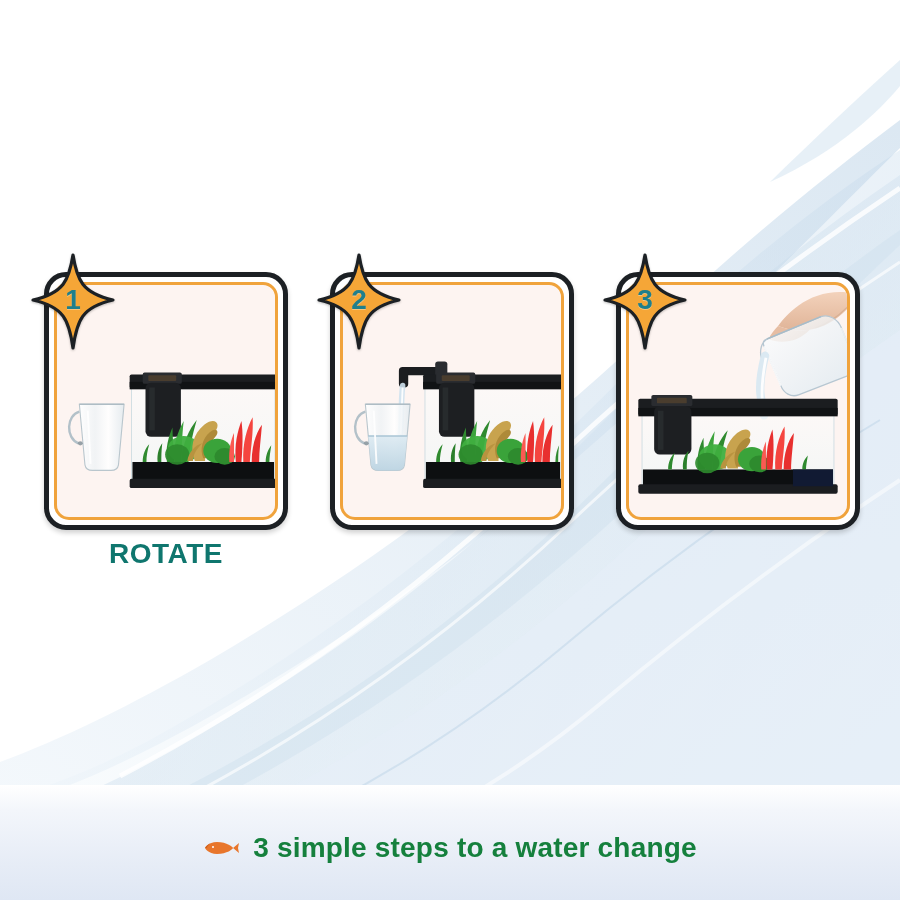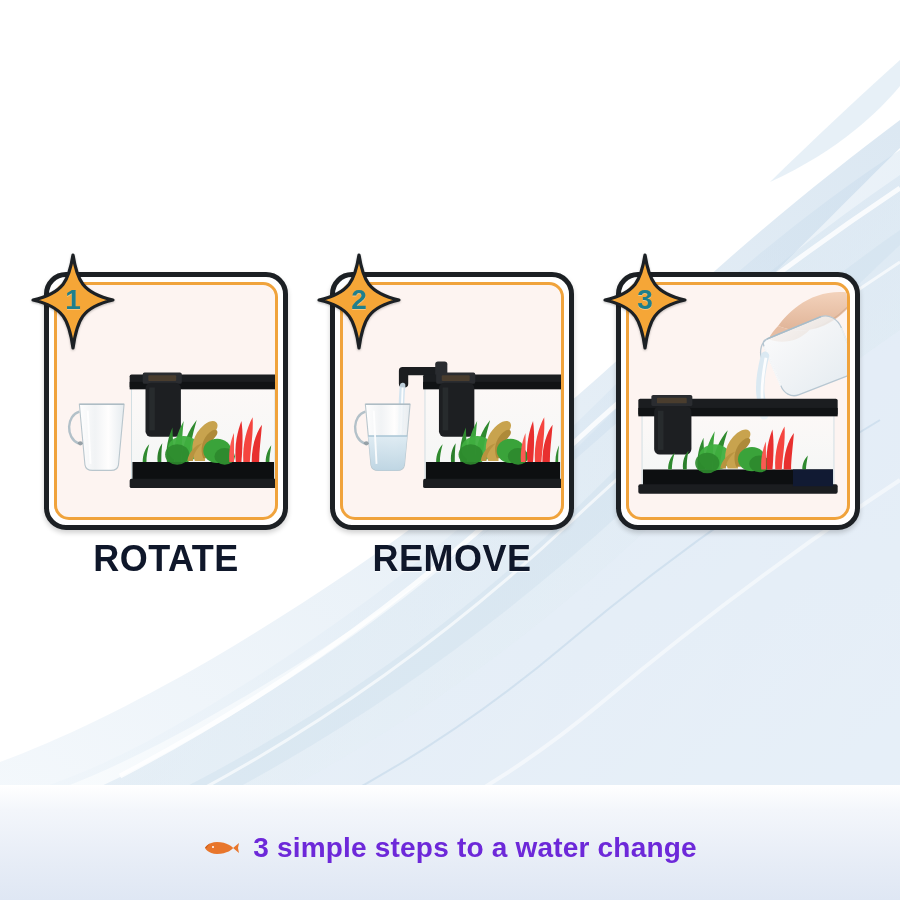--- a/index.html
+++ b/index.html
@@ -61,36 +61,36 @@
     font-size:28px; font-weight:bold; color:#1f7f8c;
     padding-bottom:4px;
     text-shadow:0 1px 0 rgba(255,255,255,.35);
     pointer-events:none;
   }
 
   
   .step-label{
     position:absolute; left:0; top:266px; width:244px;
     text-align:center;
-    font-size:36px; font-weight:bold; letter-spacing:.5px;
-    color:#0f172a;
+    font-size:28px; font-weight:bold; letter-spacing:.5px;
+    color:#0f766e;
     text-shadow:0 1px 1px rgba(255,255,255,.9);
     white-space:nowrap;
   }
   .card-wrap.c1 .step-label{ text-align:center; }
 
   
   #caption{
     position:absolute; left:0; bottom:36px; width:900px;
     display:flex; align-items:center; justify-content:center;
     gap:14px; z-index:6;
   }
   #caption .fish{ width:36px; height:20px; display:block; flex:0 0 auto; }
   #caption .txt{
-    font-size:28px; font-weight:bold; color:#6d28d9; letter-spacing:.2px;
+    font-size:28px; font-weight:bold; color:#15803d; letter-spacing:.2px;
     white-space:nowrap;
   }
 </style>
 </head>
 <body>
 
 <svg id="bg-layer" viewBox="0 0 900 900" preserveAspectRatio="none">
   <defs>
     <linearGradient id="wv1" x1="0" y1="0" x2="1" y2="1">
       <stop offset="0" stop-color="#e3edf7"></stop>
@@ -281,21 +281,20 @@
           </g>
         </svg>
       </div>
     </div>
     <div class="badge">
       <svg viewBox="0 0 86 100">
         <path d="M43,3 C47,28 52,41 83,48 C52,55 47,68 43,96 C39,68 34,55 3,48 C34,41 39,28 43,3 Z" fill="#f5a637" stroke="#1c2024" stroke-width="3.2" stroke-linejoin="round"></path>
       </svg>
       <div class="num">2</div>
     </div>
-    <div class="step-label">REMOVE</div>
   </div>
 
   <div class="card-wrap c3">
     <div class="card">
       <div class="card-inner">
         <svg class="scene" viewBox="0 0 234 248" preserveAspectRatio="xMidYMid meet">
           <defs>
             <linearGradient id="glassG3" x1="0" y1="0" x2="1" y2="1">
               <stop offset="0" stop-color="#ffffff" stop-opacity=".9"></stop>
               <stop offset=".45" stop-color="#eef4f8" stop-opacity=".75"></stop>

